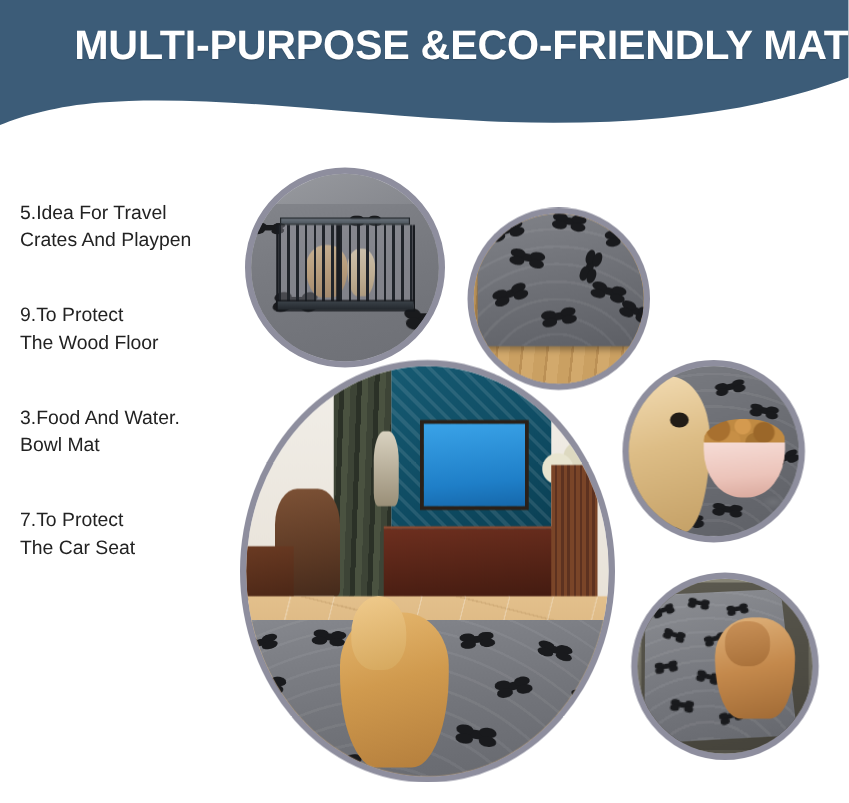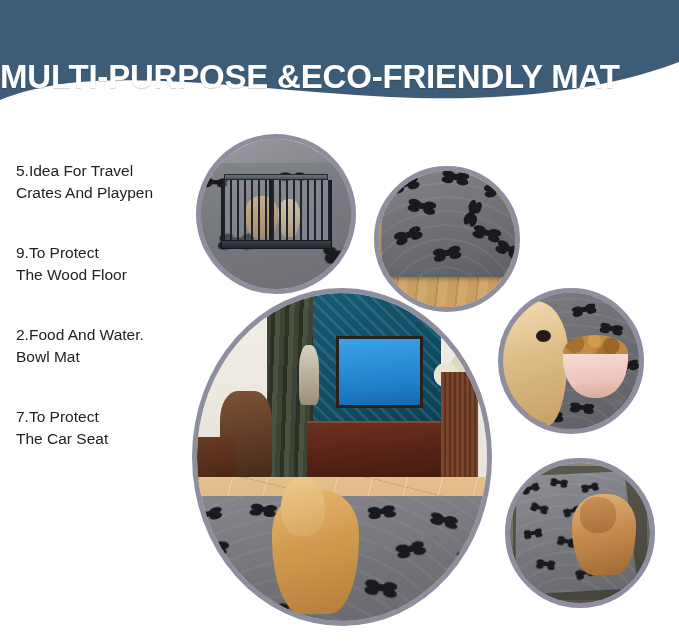--- a/index.html
+++ b/index.html
@@ -21,29 +21,28 @@
   .header-band {
     position: absolute;
     top: 0; left: 0;
     width: 679px; height: 112px;
     overflow: hidden;
   }
   .header-band svg { display: block; width: 679px; height: 112px; }
   .header-title {
     position: absolute;
     top: 17px; left: 0; width: 679px;
-    text-align: left;
+    text-align: right;
     font-size: 33px;
     font-weight: bold;
     letter-spacing: -0.2px;
     color: #ffffff;
     white-space: nowrap;
     text-shadow: 0 1px 1px rgba(0,0,0,0.18);
     z-index: 3;
-    margin-top: 41px;
   }
 
   
   .feature-list {
     position: absolute;
     left: 16px; top: 160px;
     width: 190px;
     z-index: 6;
   }
   .feature-item {
@@ -311,21 +310,21 @@
       <path d="M0,0 L679,0 L679,62 C600,92 500,102 390,97 C280,92 170,75 80,82 C45,85 20,92 0,100 Z" fill="#3c5c78"></path>
     </svg>
   </div>
   <div class="header-title">MULTI-PURPOSE &amp;ECO-FRIENDLY MAT</div>
 
   <div class="feature-list">
     <div class="feature-item">5.Idea For Travel
   Crates And Playpen</div>
     <div class="feature-item">9.To Protect
   The Wood Floor</div>
-    <div class="feature-item">2.Food And Water.
+    <div class="feature-item">3.Food And Water.
   Bowl Mat</div>
     <div class="feature-item">7.To Protect
   The Car Seat</div>
   </div>
 
   <div class="collage">
 
     <div class="photo-circle" id="circle-crate">
       <div class="photo-inner">
         <div class="crate-floor"></div>

